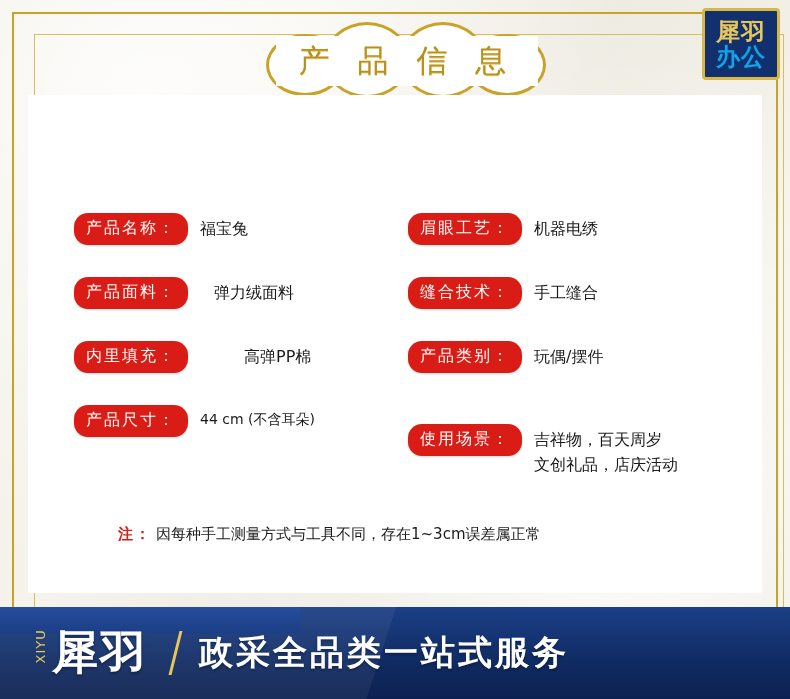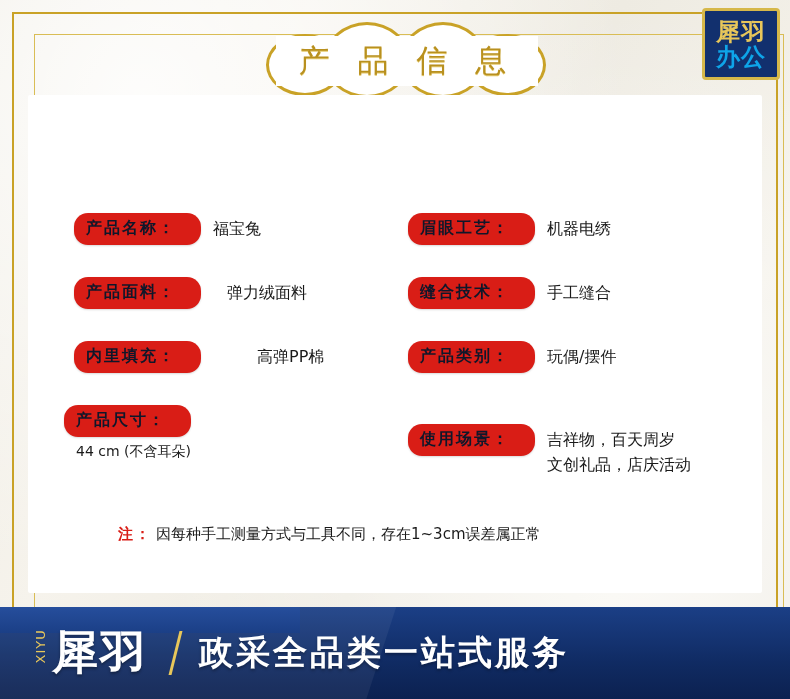--- a/index.html
+++ b/index.html
@@ -155,26 +155,26 @@
     width: 734px;
     height: 420px;
   }
   .spec-item {
     position: absolute;
     display: flex;
     align-items: flex-start;
   }
   .label-pill {
     background: #d91d16;
-    color: #0f172a;
+    color: #ffffff;
     font-family: "DejaVu Sans", sans-serif;
-    font-weight: bold;
+    font-weight: normal;
     font-size: 16px;
     letter-spacing: 2px;
-    padding: 5px 25px 6px 12px;
+    padding: 5px 12px 6px 12px;
     border-radius: 14px;
     white-space: nowrap;
     box-shadow: 0 1px 2px rgba(0,0,0,0.15);
   }
   .spec-value {
     margin-left: 12px;
     font-family: "DejaVu Sans", sans-serif;
     font-size: 16px;
     color: #1a1a1a;
     white-space: pre-line;
@@ -328,21 +328,21 @@
       <div class="spec-item" style="left:46px; top:246px;gap:44px;">
         <div class="label-pill">内里填充：</div>
         <div class="spec-value">高弹PP棉</div>
       </div>
 
       <div class="spec-item" style="left:380px; top:246px;">
         <div class="label-pill">产品类别：</div>
         <div class="spec-value">玩偶/摆件</div>
       </div>
 
-      <div class="spec-item" style="left:36px; top:310px;flex-direction:column;">
+      <div class="spec-item" style="left:46px; top:310px;">
         <div class="label-pill">产品尺寸：</div>
         <div class="spec-value small">44 cm (不含耳朵)</div>
       </div>
 
       <div class="spec-item" style="left:380px; top:310px;margin-top:19px;">
         <div class="label-pill">使用场景：</div>
         <div class="spec-value">吉祥物，百天周岁
 文创礼品，店庆活动</div>
       </div>
 

